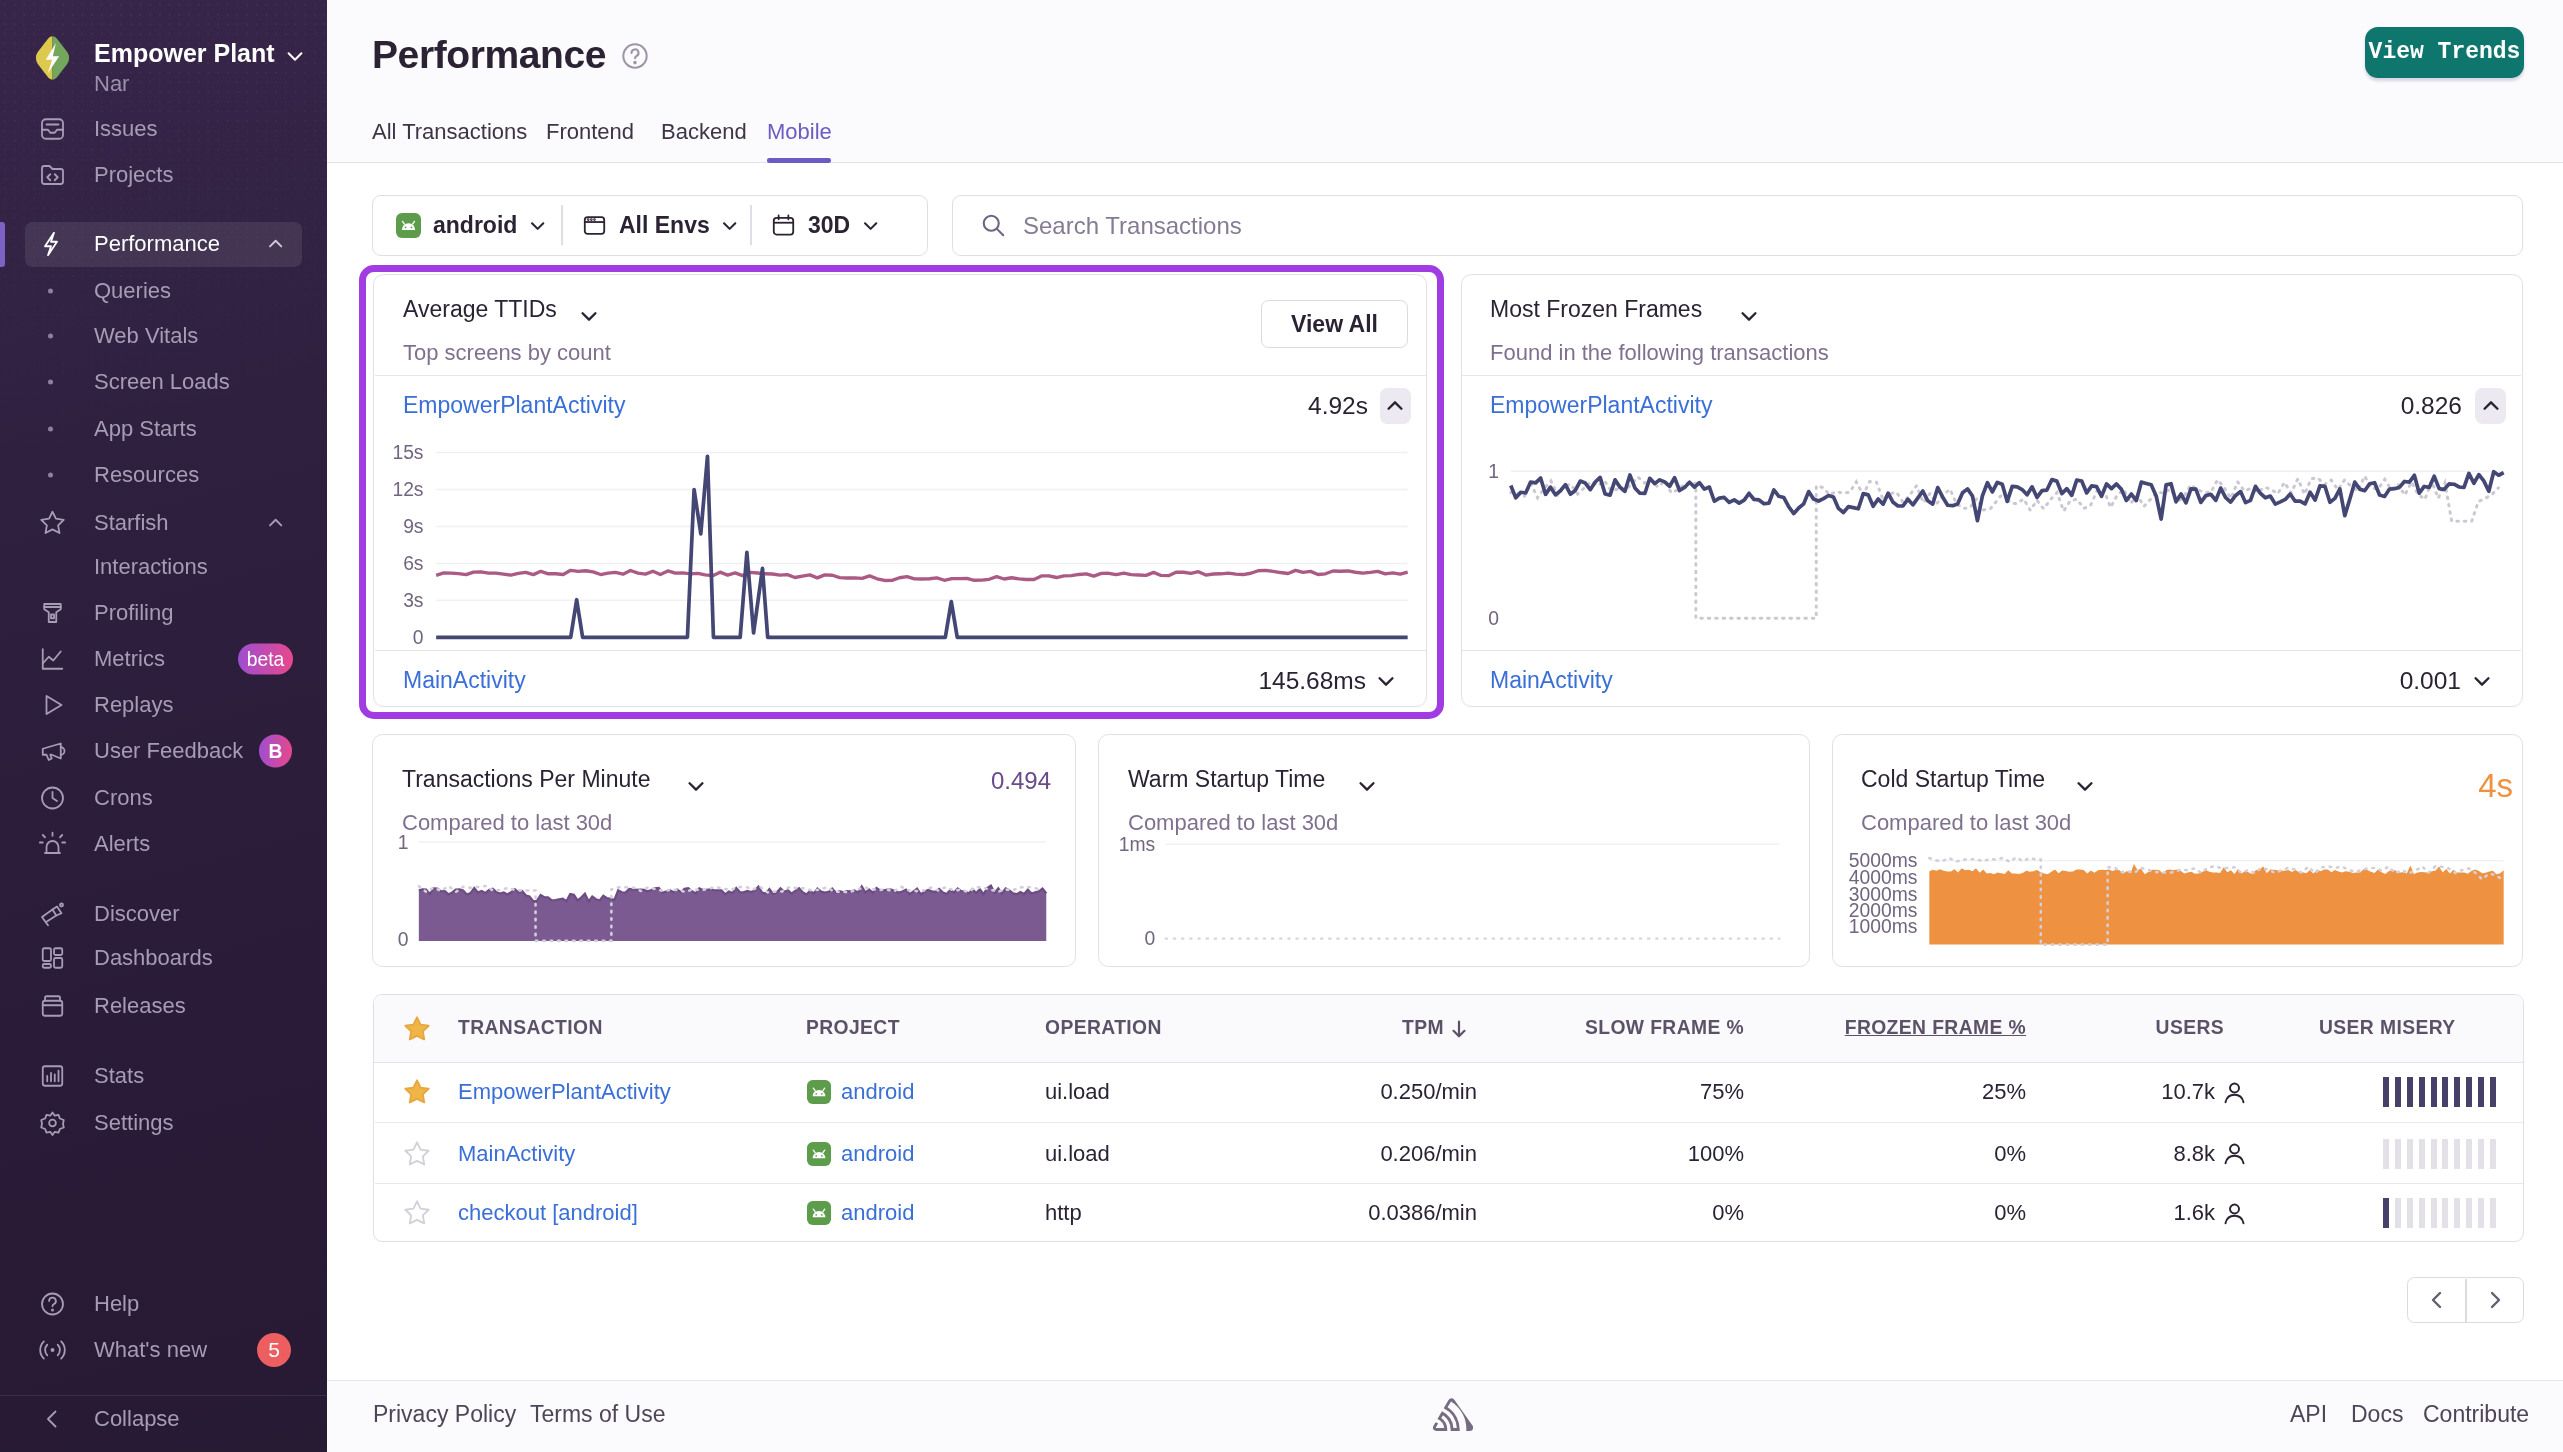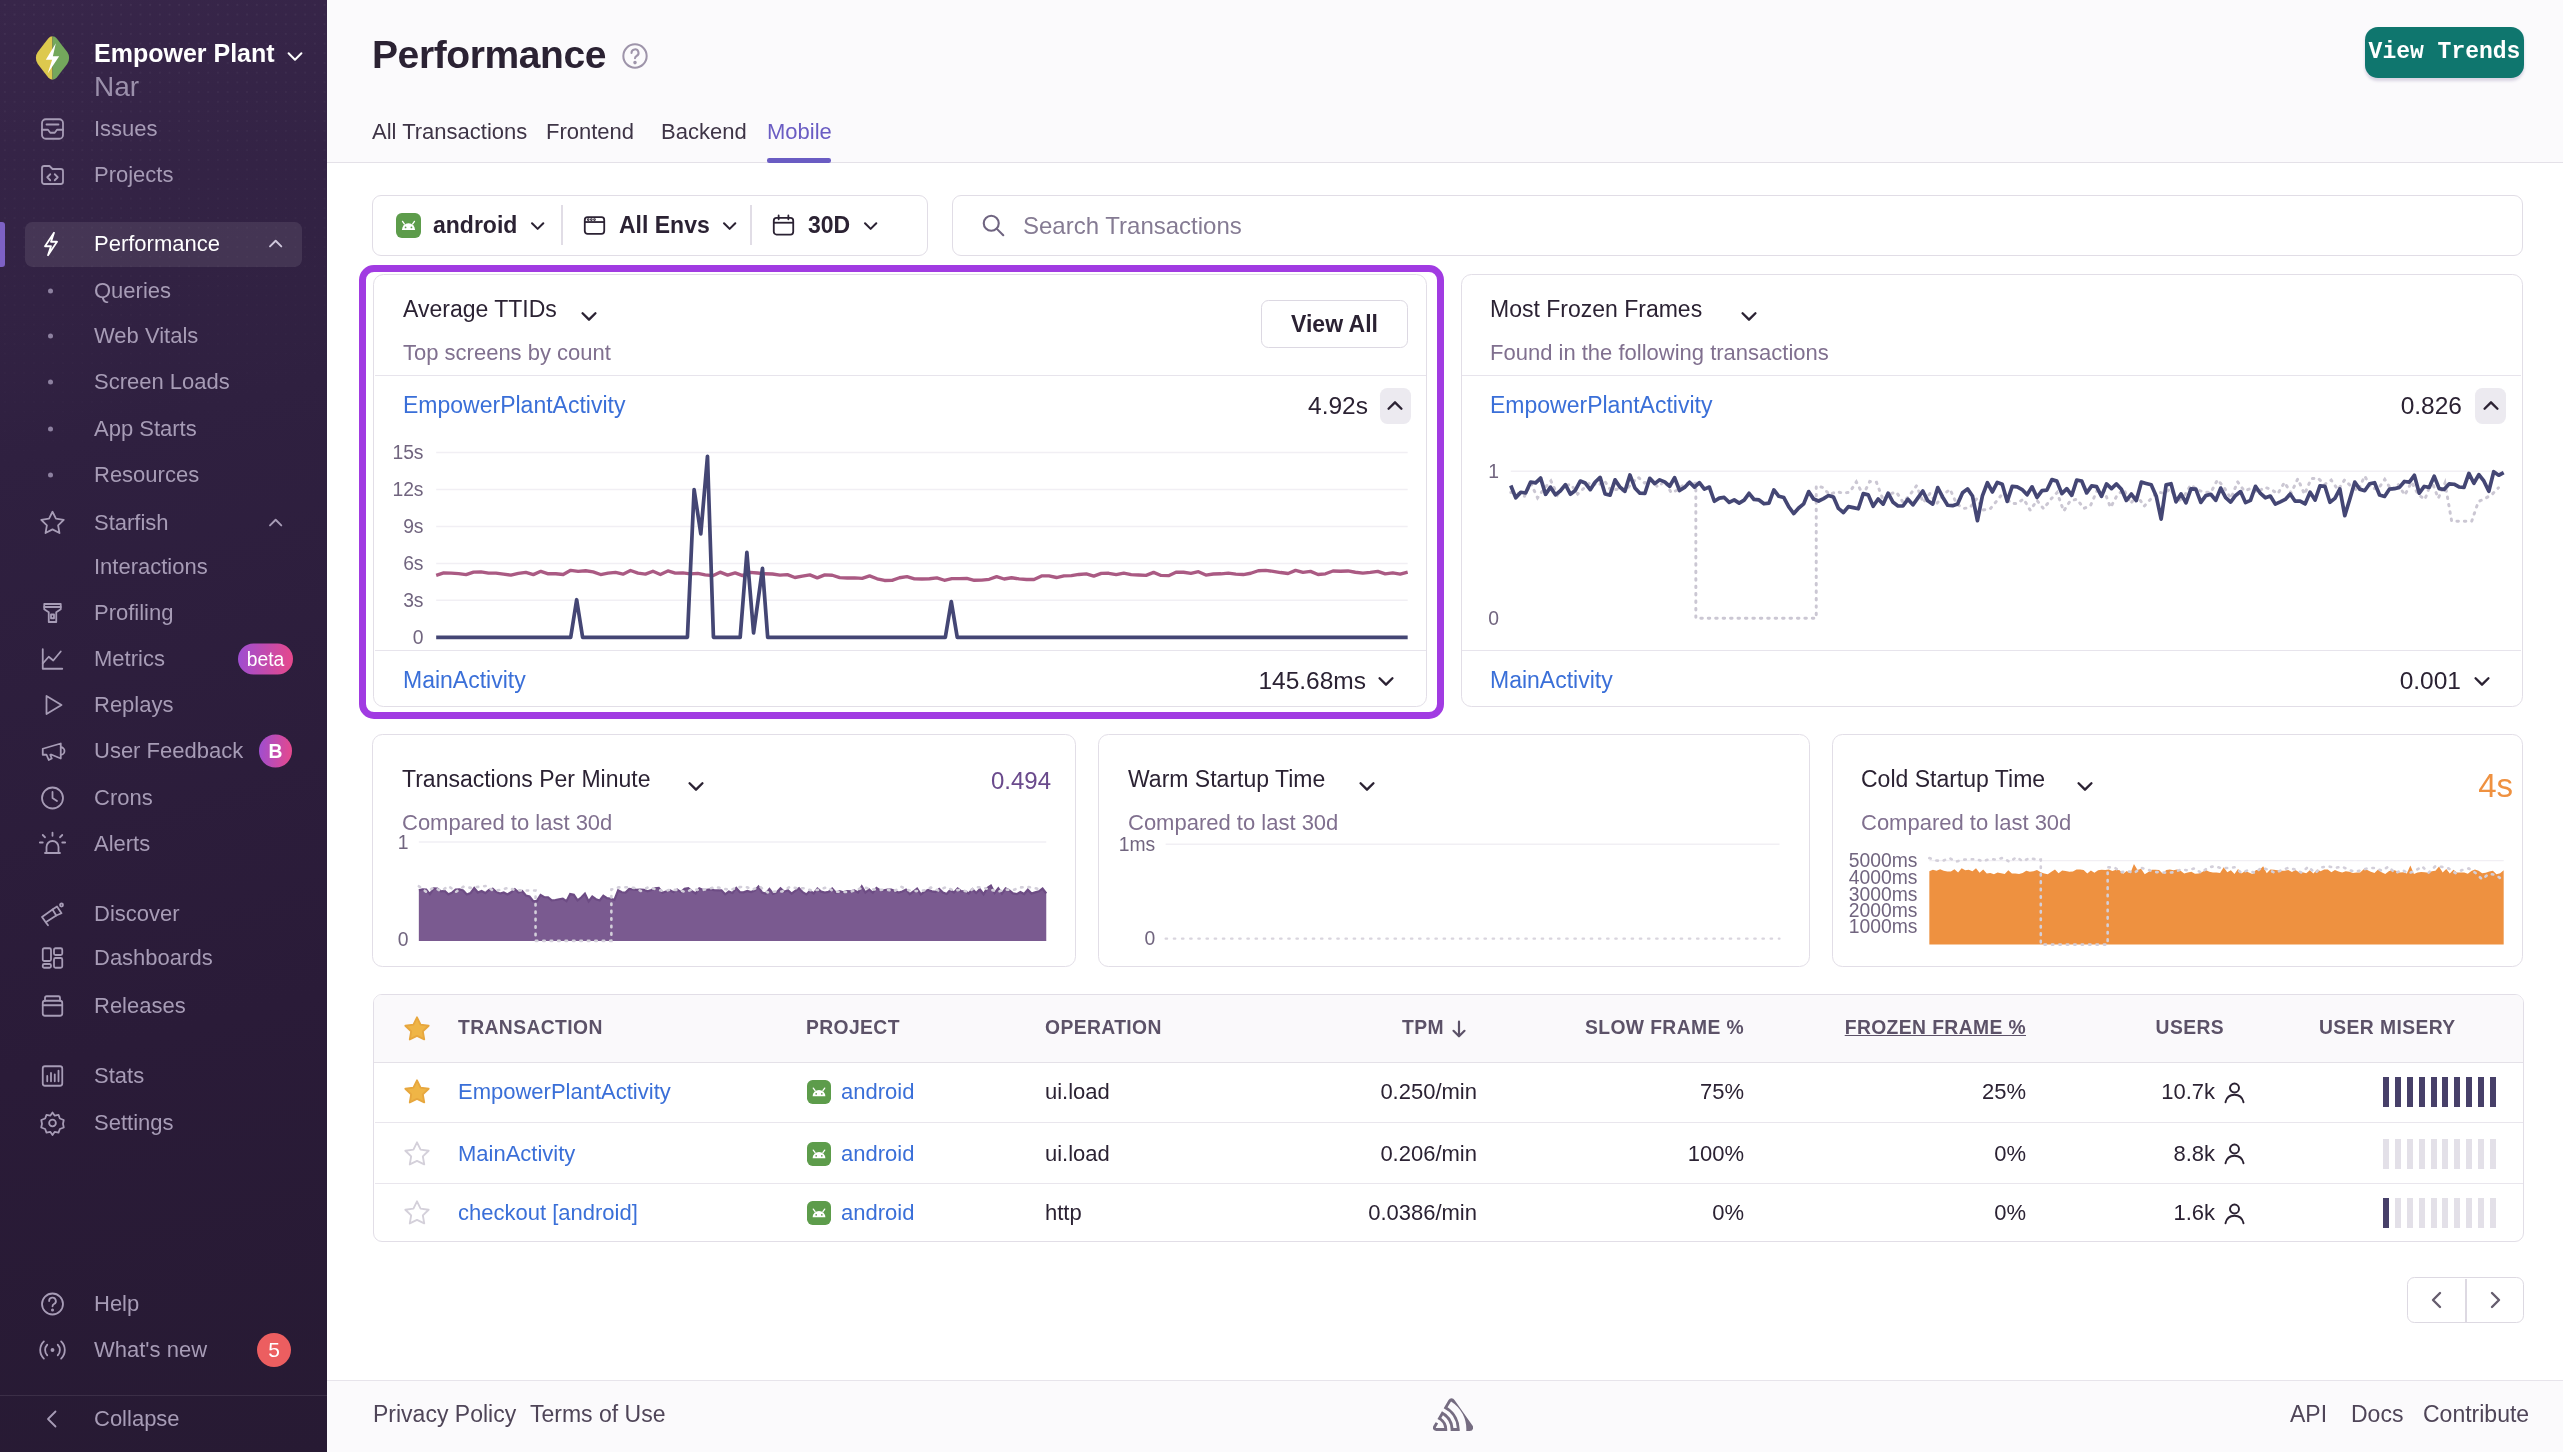--- a/index.html
+++ b/index.html
@@ -66,21 +66,21 @@
 <g clip-path="url(#dcp)">
         <rect x="0" y="0" width="29" height="72" fill="#ddc94e"></rect>
         <rect x="29" y="0" width="29" height="72" fill="#74a75c"></rect>
       </g>
 <path d="M33.5 16 L20 38.5 h8.5 L22.5 57 L38 33.5 h-8.5 z" fill="#fff"></path>
     </svg>
 <div class="abs" style="left:94px;top:39px;font-size:25px;font-weight:bold;color:#fff;">Empower Plant</div>
 <svg class="abs" style="left:284px;top:45px" width="22" height="22" viewBox="0 0 24 24" fill="none" stroke="#fff" stroke-width="2.2" stroke-linecap="round" stroke-linejoin="round">
       <path d="M5 9l7 7 7-7"></path>
     </svg>
-<div class="abs" style="left:94px;top:71px;font-size:28px;color:#9b90ab;">Nar</div>
+<div class="abs" style="left:94px;top:71px;font-size:22px;color:#9b90ab;">Nar</div>
 <div class="nav-item" style="top:106px">
       <span class="lb">Issues</span>
       <span class="ic"><svg class="lic" viewBox="0 0 36 36">
           <rect x="4" y="5" width="28" height="26" rx="5"></rect>
           <path d="M4 19h8l3 4h6l3-4h8"></path>
           <path d="M10 12h16"></path>
         </svg></span>
     </div>
 <div class="nav-item" style="top:152px">
       <span class="lb">Projects</span>

